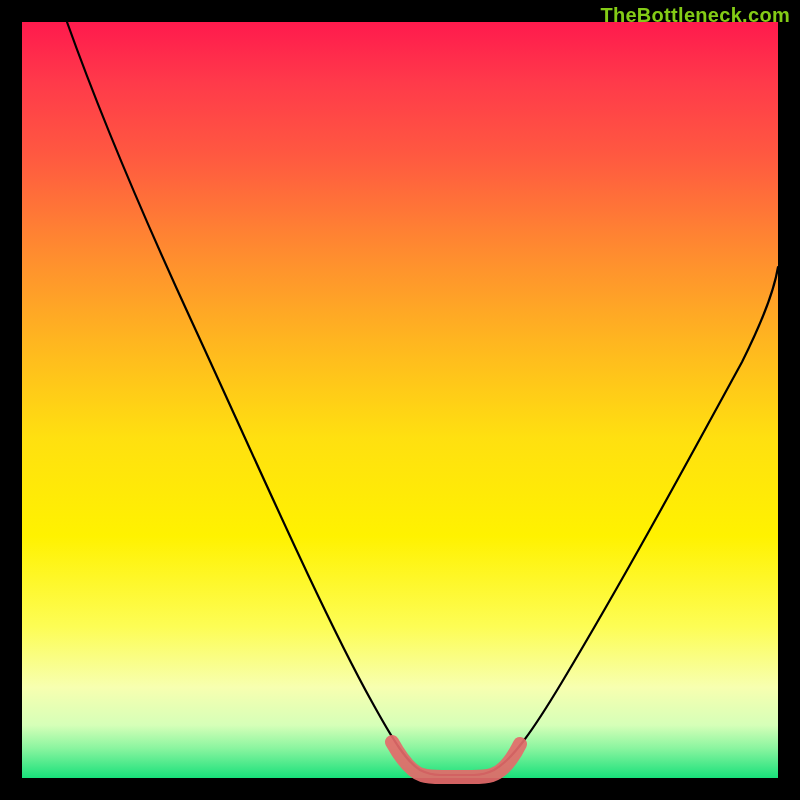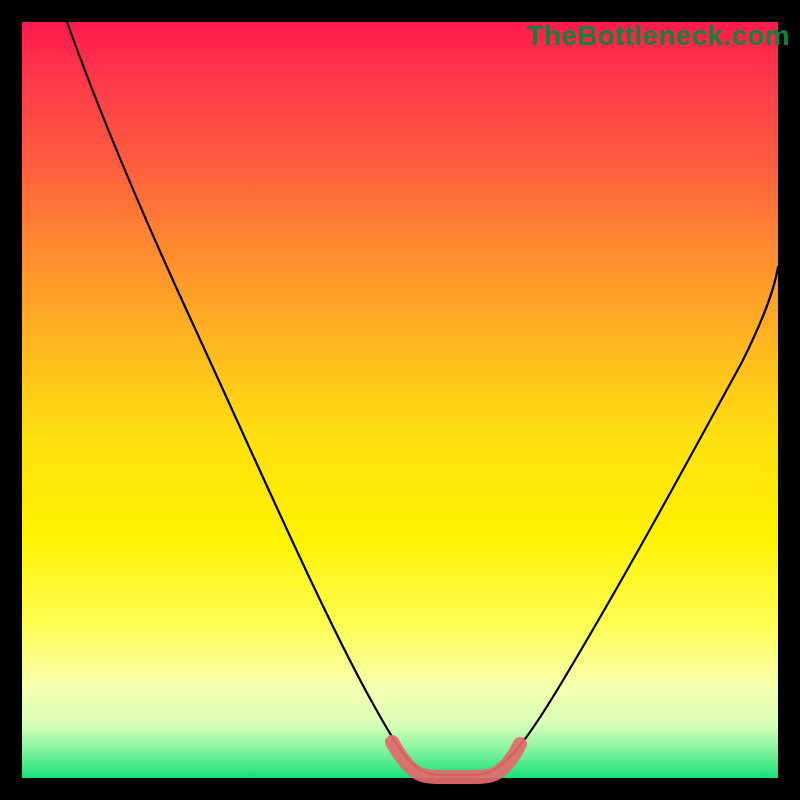--- a/index.html
+++ b/index.html
@@ -36,26 +36,25 @@
       #fdfd55 80%,
       #f7ffb0 88%,
       #d6ffb8 93%,
       #8cf5a0 96%,
       #18e07a 100%);
   }
   .watermark {
     position: absolute;
     top: 4px;
     right: 10px;
-    font-size: 28px;
+    font-size: 20px;
     font-weight: 600;
-    color: #15803d;
+    color: #84cc16;
     letter-spacing: 0.3px;
     user-select: none;
-    margin-top: 16px;
   }
   svg.curve {
     position: absolute;
     left: 0;
     top: 0;
     width: 756px;
     height: 756px;
     overflow: visible;
   }
 </style>

